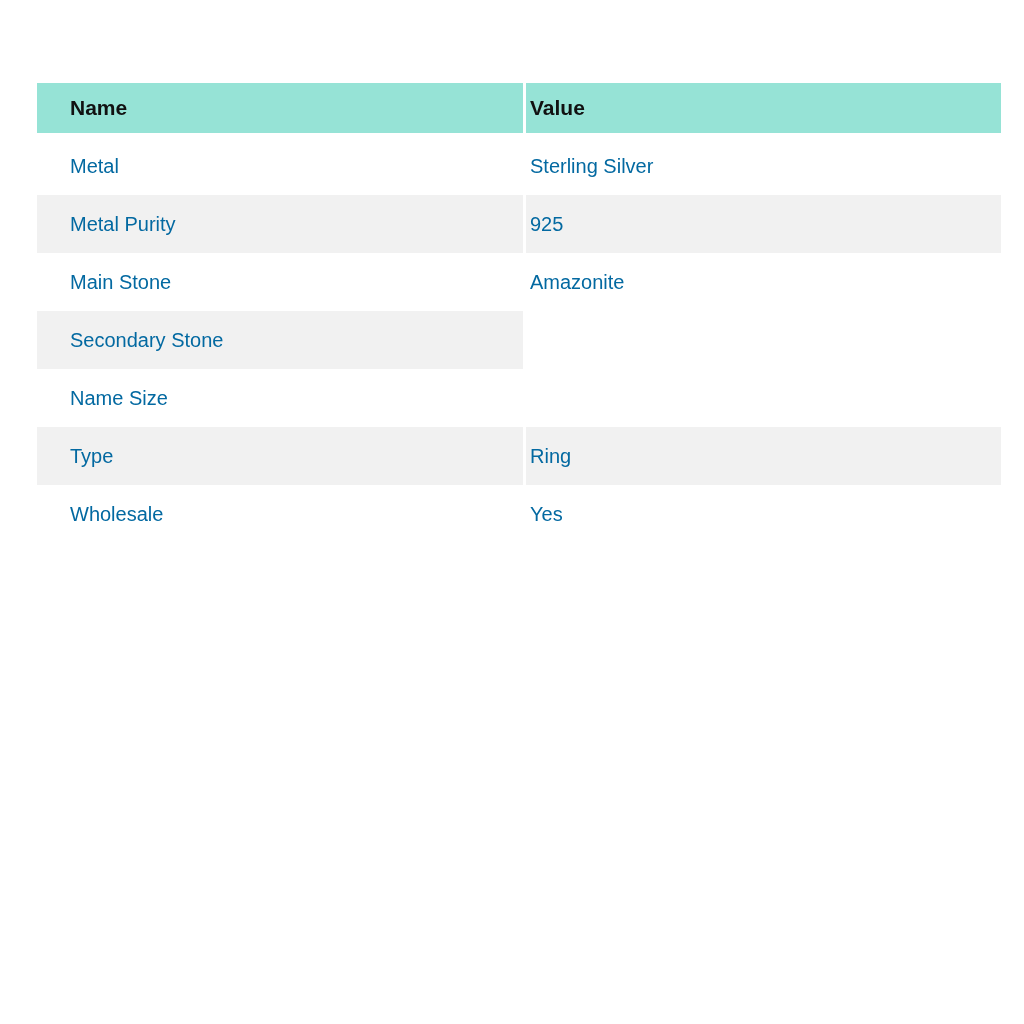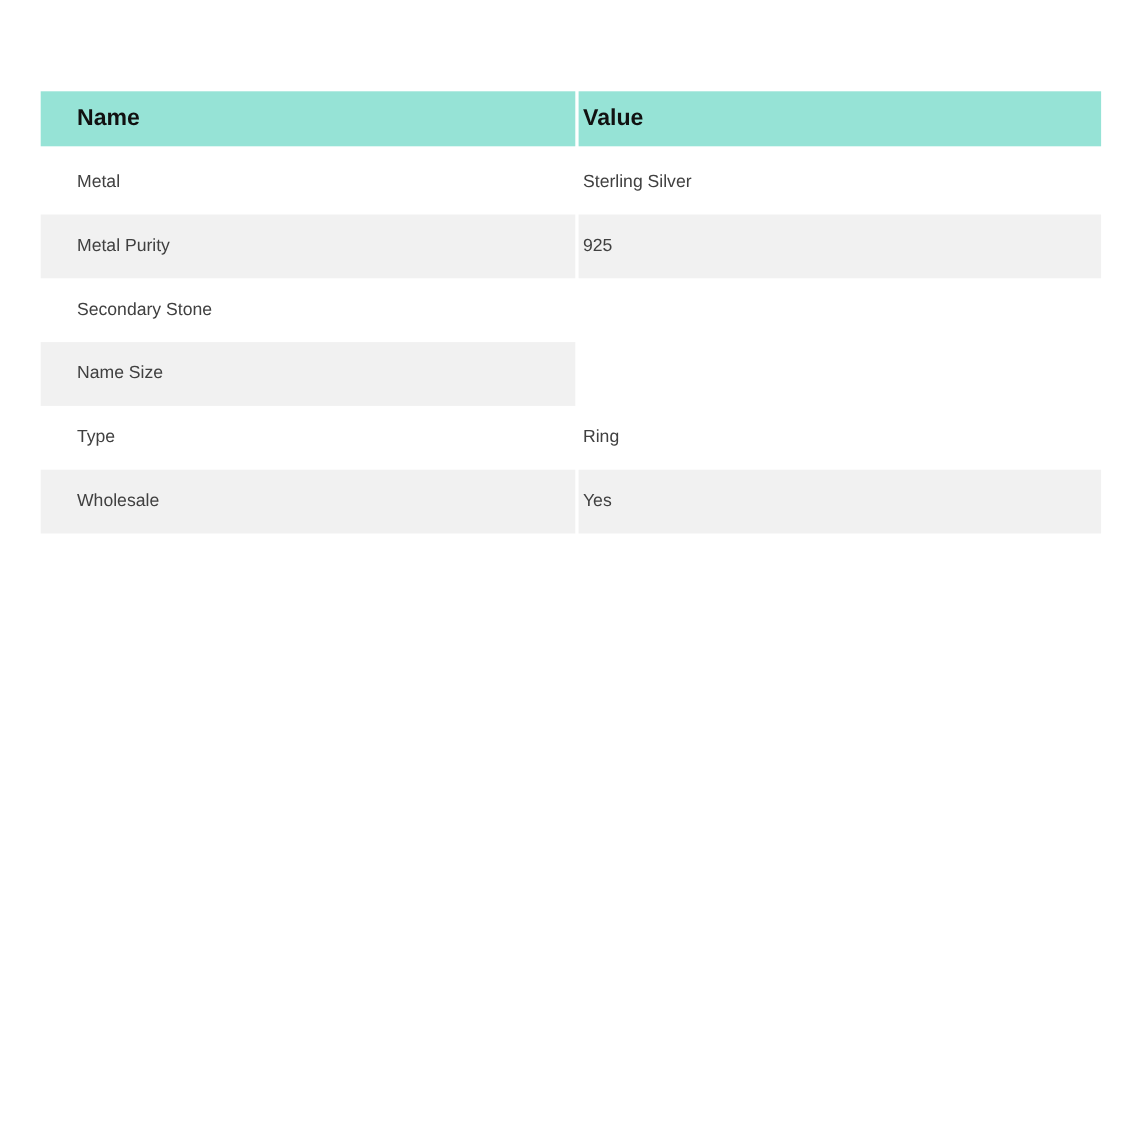--- a/index.html
+++ b/index.html
@@ -32,22 +32,22 @@
     display: flex;
     gap: 3px;
     height: 58px;
   }
   .tbody .row:nth-child(even) .cell {
     background: #f1f1f1;
   }
   .cell {
     display: flex;
     align-items: center;
-    font-size: 16px;
-    color: #404040;
+    font-size: 20px;
+    color: #0369a1;
     overflow: hidden;
     white-space: nowrap;
   }
   .c1 {
     width: 486px;
     flex: 0 0 486px;
     padding-left: 33px;
   }
   .c2 {
     flex: 1 1 auto;
@@ -65,20 +65,24 @@
   <div class="tbody">
     <div class="row">
       <div class="cell c1">Metal</div>
       <div class="cell c2">Sterling Silver</div>
     </div>
     <div class="row">
       <div class="cell c1">Metal Purity</div>
       <div class="cell c2">925</div>
     </div>
     <div class="row">
+      <div class="cell c1">Main Stone</div>
+      <div class="cell c2">Amazonite</div>
+    </div>
+    <div class="row">
       <div class="cell c1">Secondary Stone</div>
     </div>
     <div class="row">
       <div class="cell c1">Name Size</div>
     </div>
     <div class="row">
       <div class="cell c1">Type</div>
       <div class="cell c2">Ring</div>
     </div>
     <div class="row">

